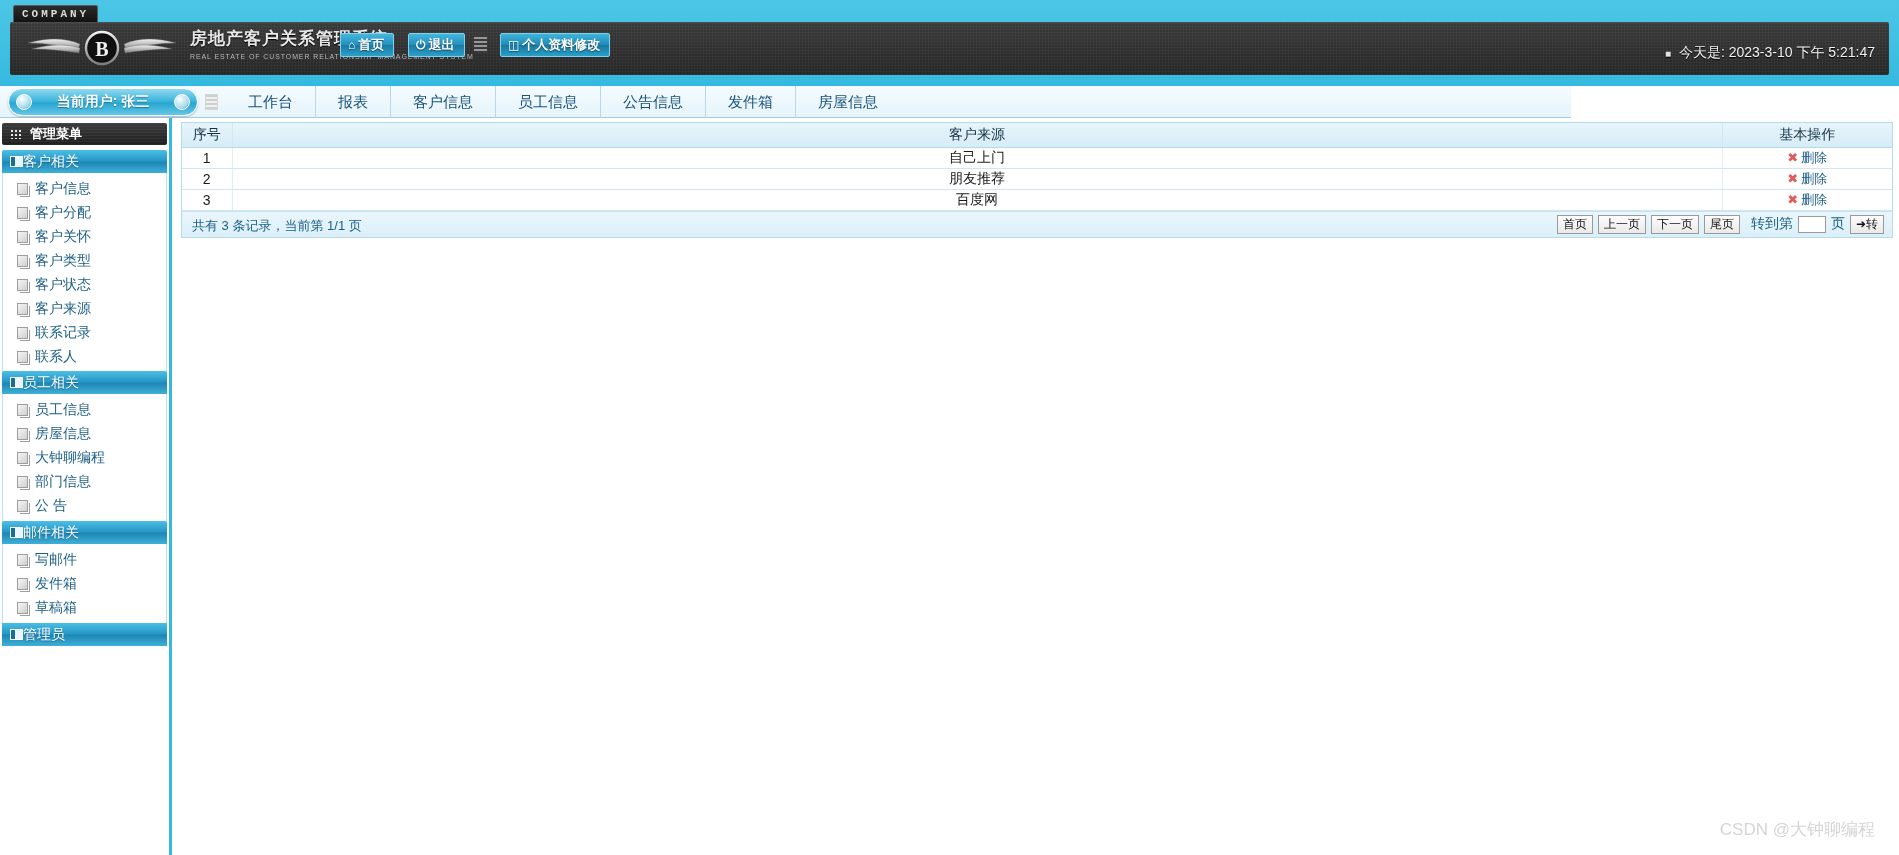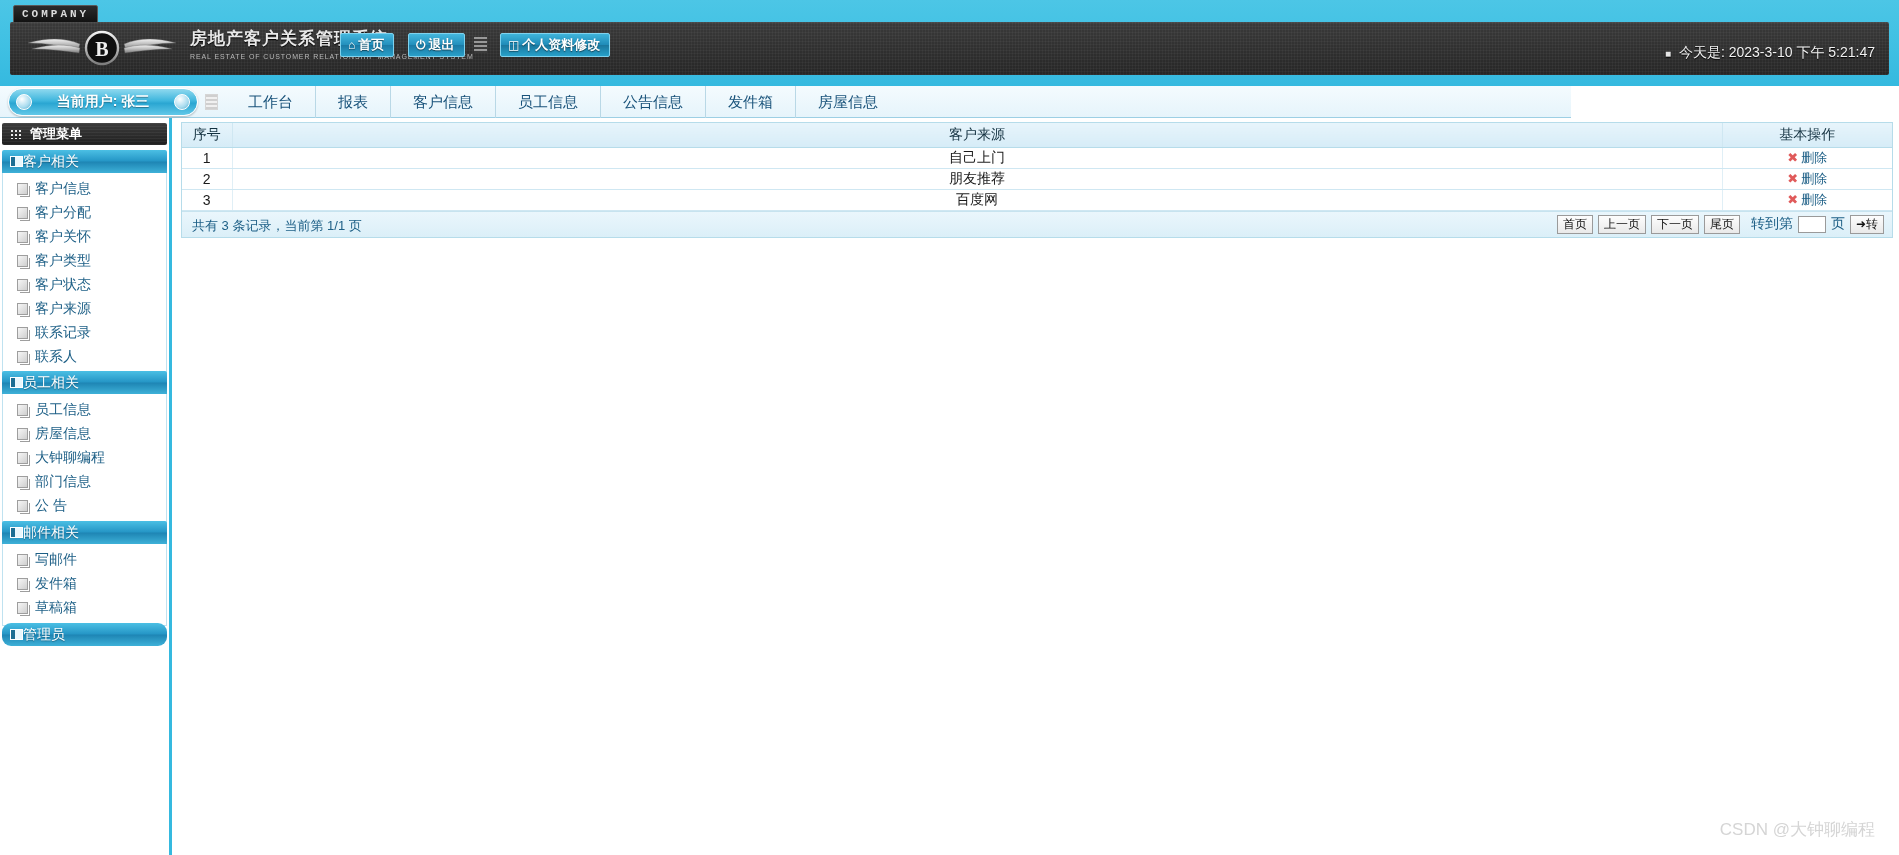--- a/index.html
+++ b/index.html
@@ -539,21 +539,21 @@
           <span>发件箱</span>
         </div>
         <div class="mitem">
           <span class="micon"></span>
           <span>草稿箱</span>
         </div>
       </div>
     </div>
 
     <div class="group" style="top:505px;">
-      <div class="group-head" style="border-radius:9px;">
+      <div class="group-head" style="border-radius:0;">
         <span class="gicon"></span>
         <span>管理员</span>
       </div>
     </div>
   </div>
 
   <div class="main">
     <div class="panel">
 
 

